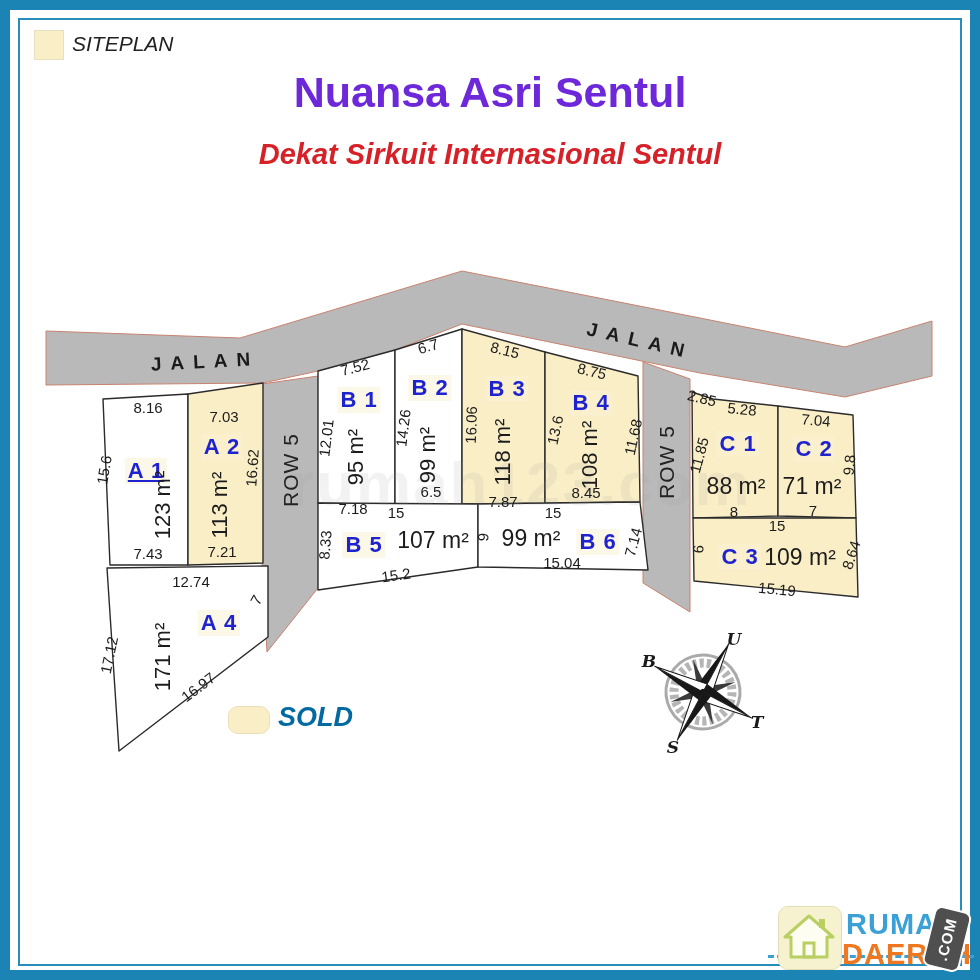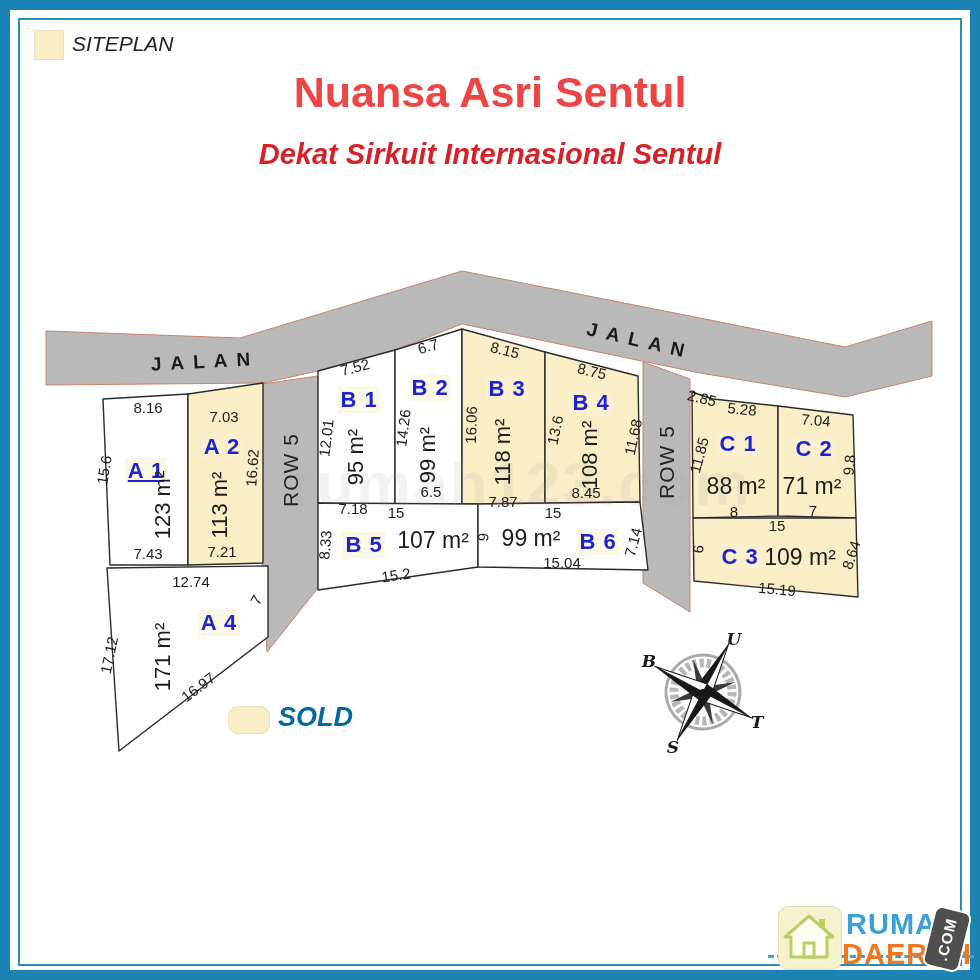--- a/index.html
+++ b/index.html
@@ -4,21 +4,21 @@
 <style>
   html,body{margin:0;padding:0;}
   body{width:980px;height:980px;position:relative;background:#fff;
        font-family:"Liberation Sans",sans-serif;overflow:hidden;}
   
   .frame-outer{position:absolute;inset:0;border:10px solid #1b84b4;z-index:3;pointer-events:none;}
   .frame-inner{position:absolute;left:18px;top:18px;right:18px;bottom:14px;
                border:2px solid #2a8cba;z-index:3;pointer-events:none;}
   
   .title{position:absolute;left:0;right:0;top:68px;text-align:center;font-size:43px;
-         font-weight:700;color:#ef4444;z-index:2;}
+         font-weight:700;color:#6d28d9;z-index:2;}
   .subtitle{position:absolute;left:0;right:0;top:138px;text-align:center;font-size:29px;
             font-style:italic;font-weight:600;color:#d62128;z-index:2;}
   .siteplan-swatch{position:absolute;left:34px;top:30px;width:28px;height:28px;
                    background:#faeec6;border:1px solid #e8dfc0;z-index:2;}
   .siteplan-text{position:absolute;left:72px;top:32px;font-size:21px;font-style:italic;
                  color:#222;z-index:2;}
   
   .plan{position:absolute;left:0;top:0;z-index:1;}
   .road{fill:#b9b9b9;stroke:#c9826e;stroke-width:1;}
   .lot{fill:#ffffff;stroke:#2b2b2b;stroke-width:1.4;stroke-linejoin:round;}

